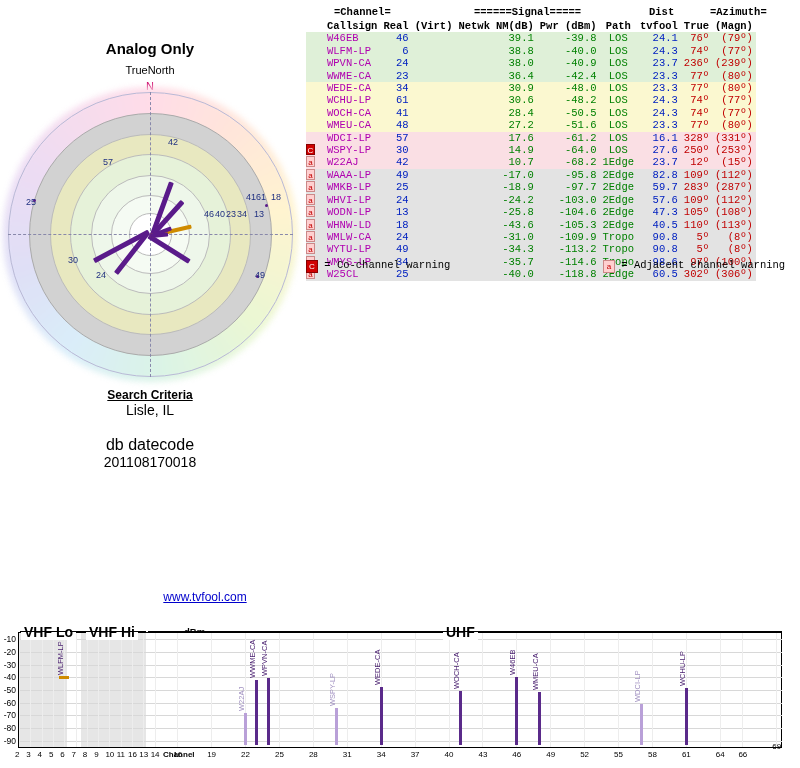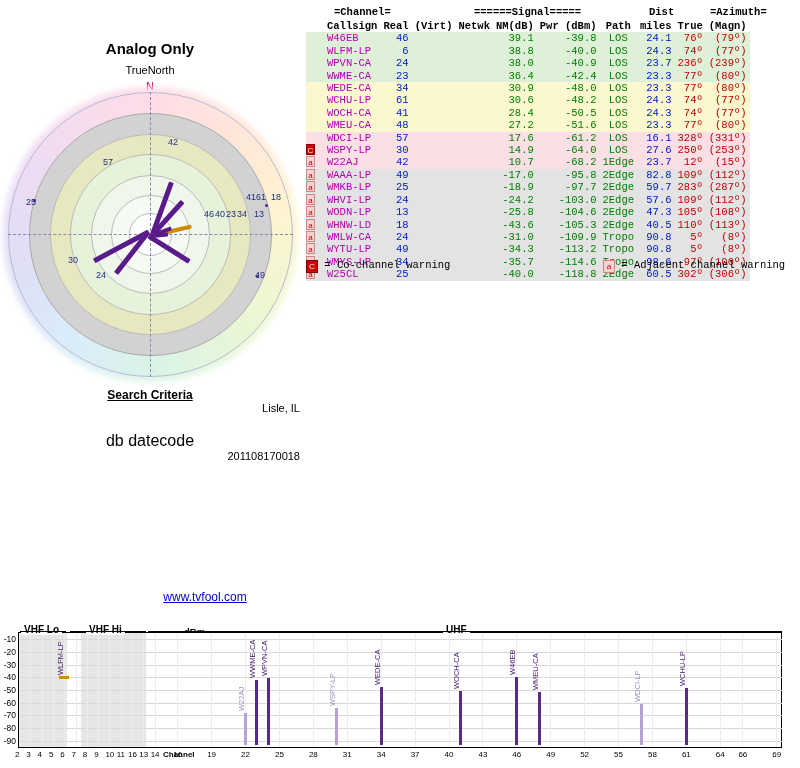--- a/index.html
+++ b/index.html
@@ -32,21 +32,21 @@
         background:
         conic-gradient(from 0deg,
           #ffd9e6 0deg,#ffe4d6 40deg,#fff3cc 80deg,#e9f7cf 130deg,
           #d6f2e6 180deg,#d6ecf9 215deg,#dcdcf6 255deg,#ecd9f2 300deg,#ffd9e6 360deg);
         filter:blur(3px);opacity:.9;}
 
   
   #criteria{position:absolute;left:0;top:388px;width:300px;text-align:center;}
   #criteria .hdr{font-size:12px;font-weight:bold;text-decoration:underline;color:#000;}
   #criteria .ln{font-size:11.5px;color:#000;margin-top:4px;}
-  #criteria .ln2{font-size:11px;color:#000;text-align:right;}
+  #criteria .ln2{font-size:14px;color:#000;}
   #criteria .dc{font-size:16px;color:#000;margin-top:18px;}
 
   
   #table-panel{position:absolute;left:306px;top:6px;width:492px;}
   table.sig{border-collapse:collapse;font-family:"Liberation Mono",monospace;font-size:10.5px;}
   table.sig td{padding:0 3px;line-height:12.4px;white-space:nowrap;}
   .hdrrow td{font-weight:bold;color:#000;padding-bottom:0;}
   .grp{font-family:"Liberation Mono",monospace;font-size:10.5px;font-weight:bold;color:#000;}
   .c-call{color:#b000b0;}
   .c-num{color:#0020c0;text-align:right;}
@@ -75,21 +75,21 @@
   
   #tvfool-link{position:absolute;left:0;top:590px;width:410px;text-align:center;font-size:12px;color:#0000cc;text-decoration:underline;}
 
   
   #spectrum{position:absolute;left:8px;top:618px;width:784px;height:145px;}
   .sp-border{position:absolute;left:10px;top:14px;width:764px;height:116px;border:1px solid #000;box-sizing:border-box;background:#fff;}
   .sp-vhflo{position:absolute;left:11px;top:15px;width:48px;height:114px;background:#e6e6e6;}
   .sp-vhfhi{position:absolute;left:73px;top:15px;width:65px;height:114px;background:#e6e6e6;}
   .gl{position:absolute;left:11px;width:763px;height:0;border-top:1px solid #d8d8d8;}
   .gv{position:absolute;top:15px;height:114px;width:0;border-left:1px solid #ededed;}
-  .sp-band-label{position:absolute;font-size:10px;font-weight:bold;color:#000;background:#fff;padding:0 3px;}
+  .sp-band-label{position:absolute;font-size:14px;font-weight:bold;color:#000;background:#fff;padding:0 3px;}
   .sp-rule{position:absolute;height:0;border-top:1px solid #000;}
   .ylab{position:absolute;right:0;font-size:8.5px;color:#000;font-family:"Liberation Sans",sans-serif;}
   .dbm-label{position:absolute;left:176px;top:8px;font-size:9.5px;font-weight:bold;color:#000;}
   .xlab{position:absolute;font-size:8px;color:#000;}
   .bar{position:absolute;width:3px;background:#5a2a8a;}
   .bar.warm{background:#cf8b00;}
   .bar.faint{background:#b9a0d8;}
   .barlab{position:absolute;font-size:7.5px;color:#4a2070;writing-mode:vertical-rl;transform:rotate(180deg);white-space:nowrap;letter-spacing:0px;}
   .barlab.faint{color:#a090c0;}
 </style>
@@ -160,21 +160,21 @@
     <tbody id="table-body">
         <tr class="hdrrow">
           <td style="width: 12px;"></td>
           <td style="color: rgb(0, 0, 0);">Callsign</td>
           <td style="color: rgb(0, 0, 0); text-align: right;">Real</td>
           <td style="color: rgb(0, 0, 0); text-align: right;">(Virt)</td>
           <td style="color: rgb(0, 0, 0); text-align: center;">Netwk</td>
           <td style="color: rgb(0, 0, 0); text-align: right;">NM(dB)</td>
           <td style="color: rgb(0, 0, 0); text-align: right;">Pwr (dBm)</td>
           <td style="color: rgb(0, 0, 0); text-align: center;">Path</td>
-          <td style="color: rgb(0, 0, 0); text-align: right;">miles</td>
+          <td style="color: rgb(0, 0, 0); text-align: right;">tvfool</td>
           <td style="color: rgb(0, 0, 0); text-align: right; margin-left: 31px;">True</td>
           <td style="color: rgb(0, 0, 0); text-align: right;">(Magn)</td>
         </tr>
         <tr class="band-green">
           <td style="position: relative; width: 12px; padding: 0px;"></td>
           <td class="c-call">W46EB</td>
           <td class="c-num">46</td>
           <td class="c-virt"></td>
           <td class="c-netwk"></td>
           <td class="c-nm">39.1</td>
@@ -546,21 +546,21 @@
       <div class="xlab" style="left: 606.096px; top: 132px;">55</div>
       <div class="gv" style="left: 610.096px;"></div>
       <div class="xlab" style="left: 640.007px; top: 132px;">58</div>
       <div class="gv" style="left: 644.007px;"></div>
       <div class="xlab" style="left: 673.919px; top: 132px;">61</div>
       <div class="gv" style="left: 677.919px;"></div>
       <div class="xlab" style="left: 707.83px; top: 132px;">64</div>
       <div class="gv" style="left: 711.83px;"></div>
       <div class="xlab" style="left: 730.437px; top: 132px;">66</div>
       <div class="gv" style="left: 734.437px;"></div>
-      <div class="xlab" style="left: 764.348px; top: 132px;">69</div>
+      <div class="xlab" style="left: 764.348px; top: 124px;">69</div>
       <div class="gv" style="left: 768.348px;"></div>
       <div class="xlab" style="left: 155px; top: 132px; font-weight: bold;">Channel</div>
       <div class="sp-band-label" style="left: 13px; top: 6px;">VHF Lo</div>
       <div class="sp-rule" style="left: 12px; top: 13px; width: 46px;"></div>
       <div class="sp-band-label" style="left: 78px; top: 6px;">VHF Hi</div>
       <div class="sp-rule" style="left: 62px; top: 13px; width: 76px;"></div>
       <div class="sp-band-label" style="left: 435px; top: 6px;">UHF</div>
       <div class="sp-rule" style="left: 140px; top: 13px; width: 634px;"></div>
       <div class="bar warm" style="left: 51.2148px; top: 58.3333px; height: 3px; width: 10px;"></div>
       <div class="barlab" style="left: 48.2148px; top: 11.3333px; height: 46px;">WLFM-LP</div>

